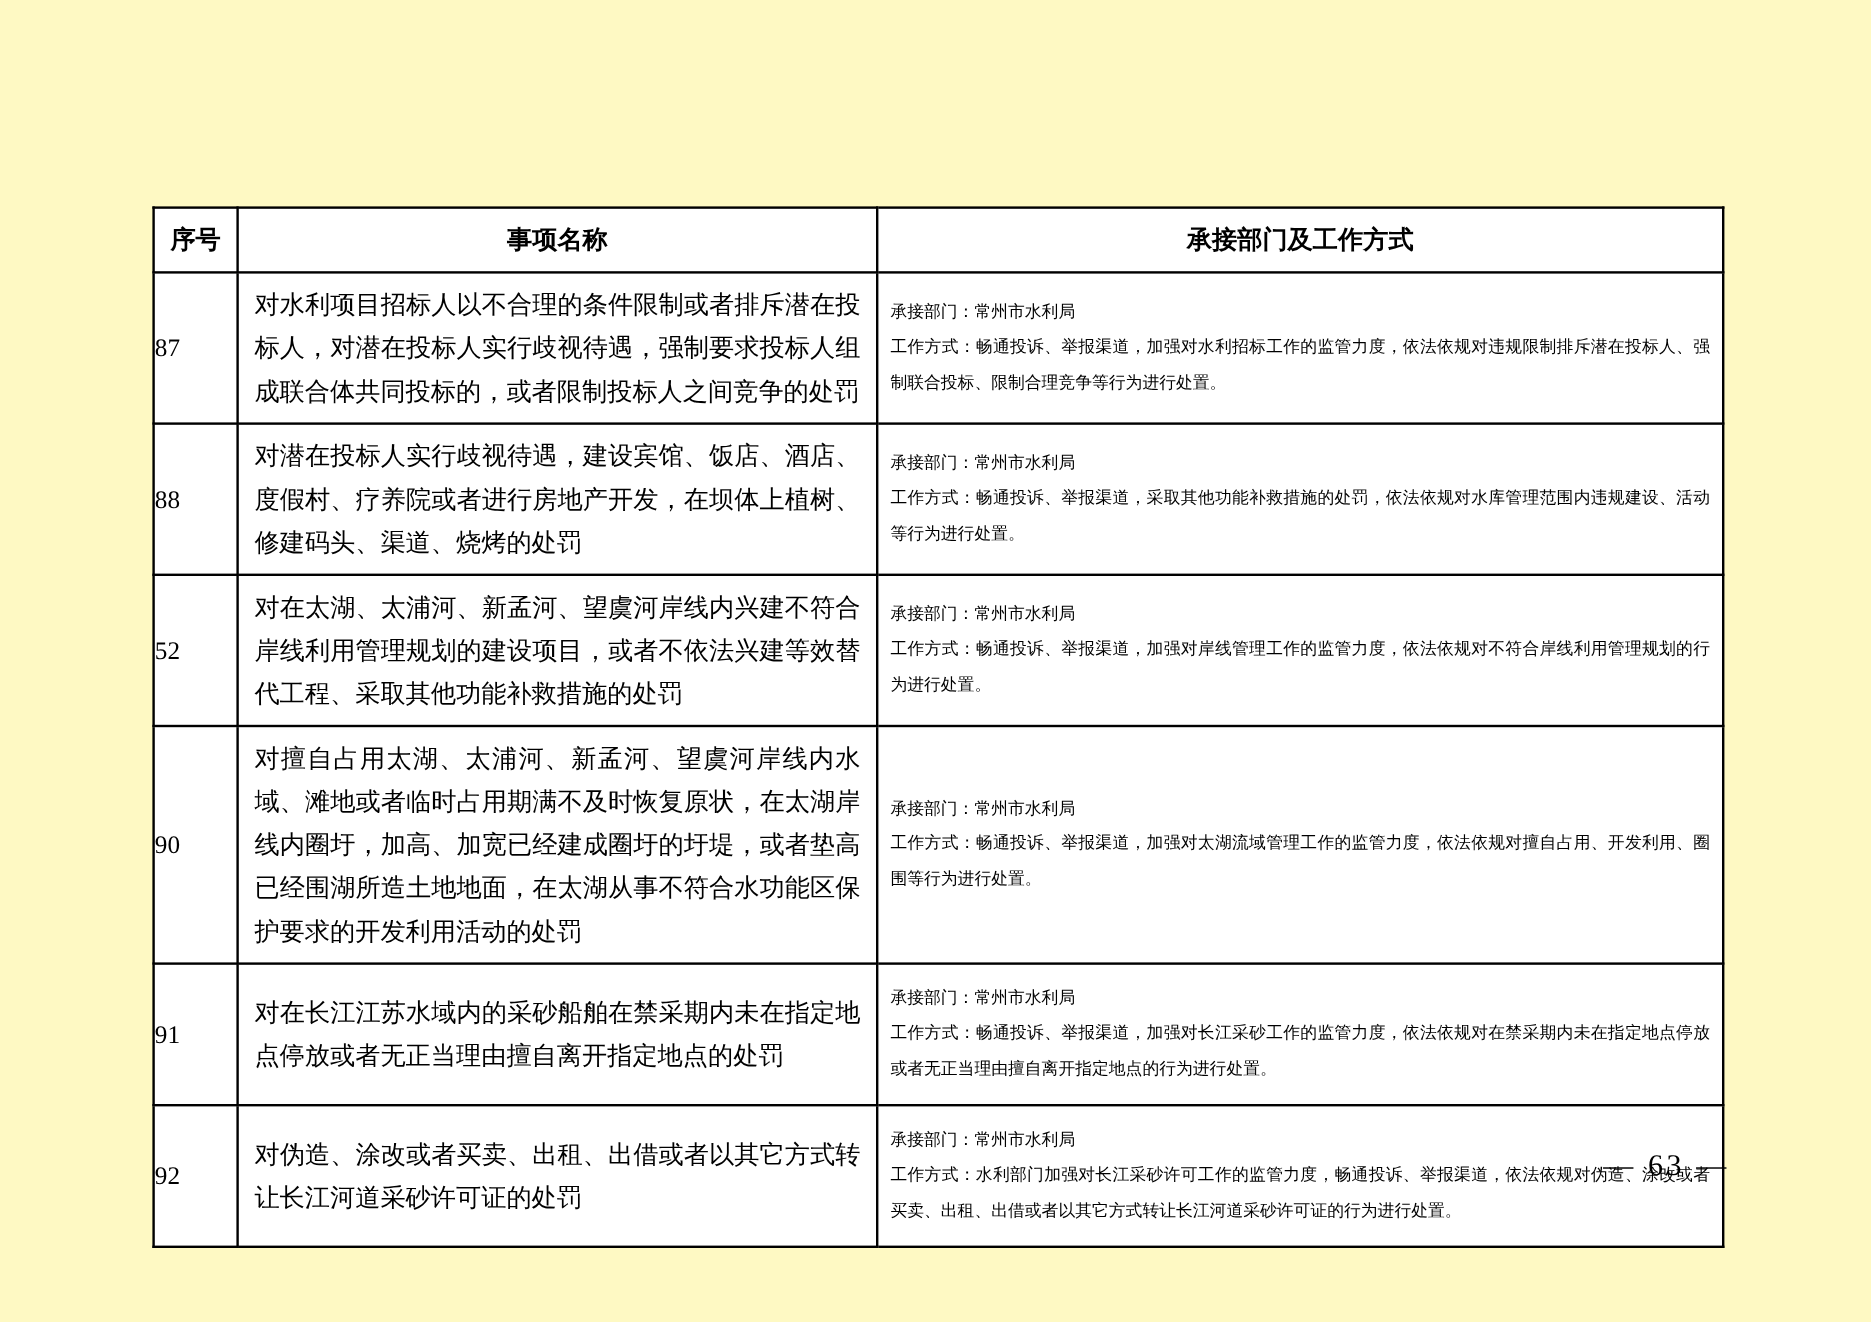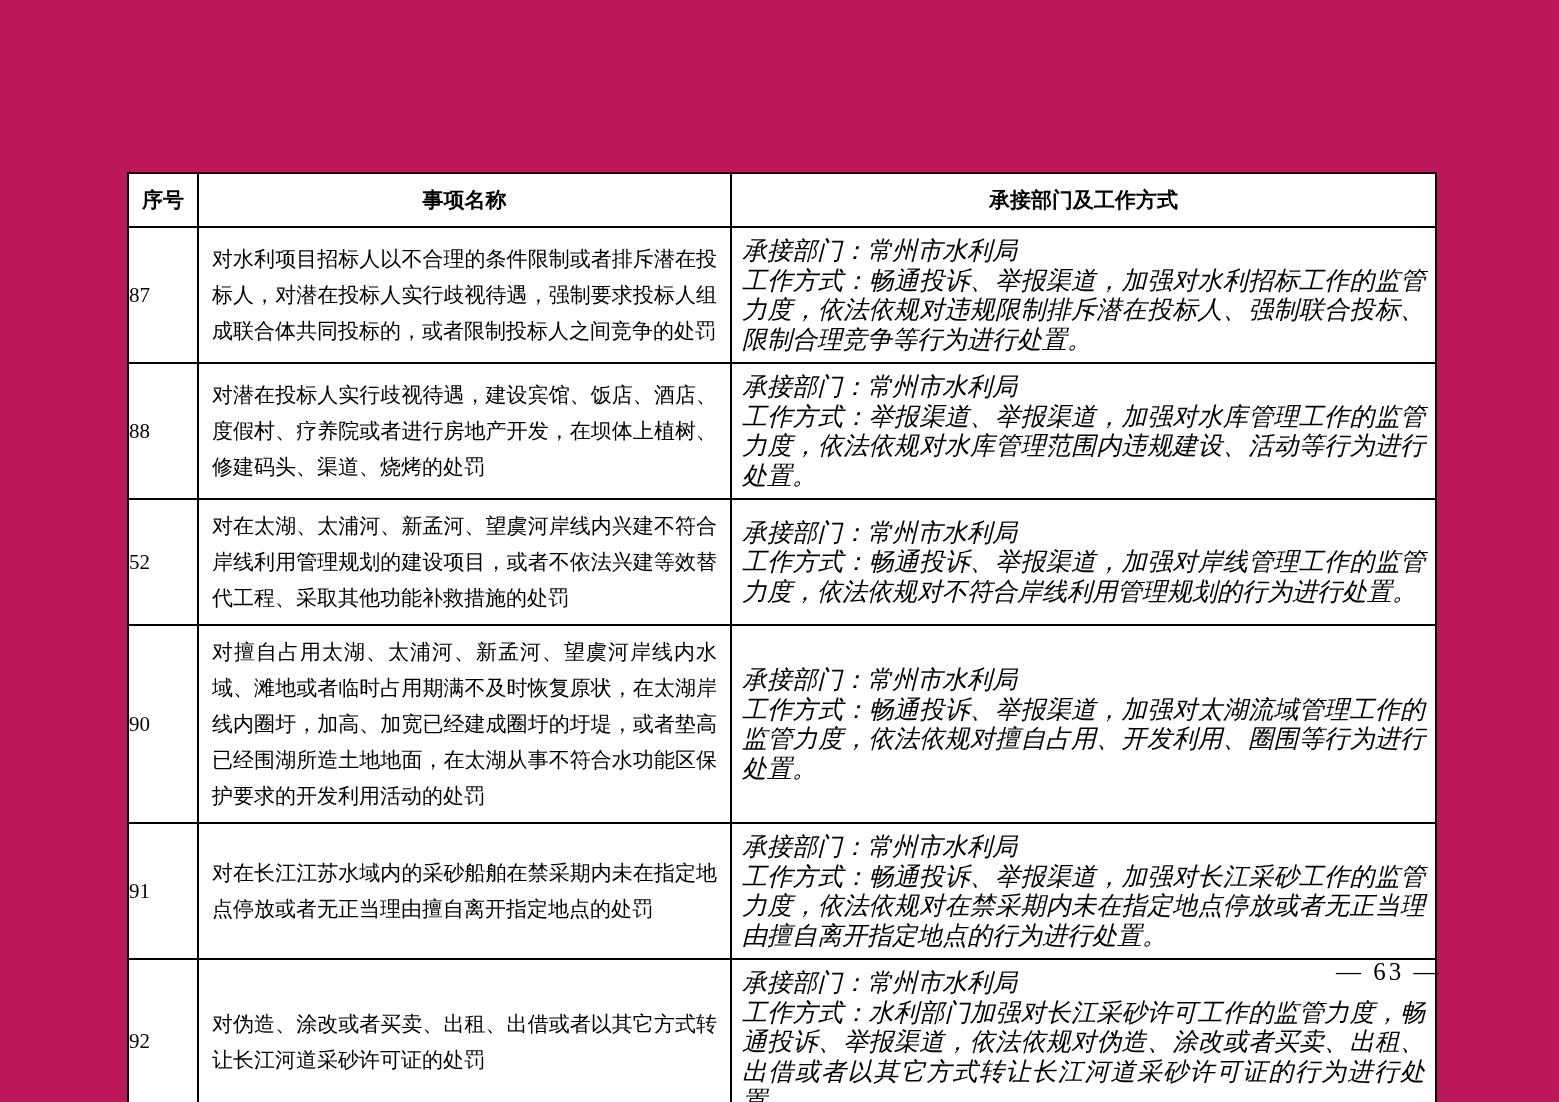--- a/index.html
+++ b/index.html
@@ -5,21 +5,21 @@
   * { margin: 0; padding: 0; box-sizing: border-box; }
   html, body {
     width: 1559px; height: 1102px;
     background: #ffffff;
     color: #000000;
     font-family: "Liberation Serif", serif;
   }
   .page {
     position: relative;
     width: 1559px; height: 1102px;
-    background: #be185d;
+    background: #fef9c3;
     overflow: hidden;
   }
   table.items {
     position: absolute;
     left: 127px; top: 172px;
     width: 1308px;
     border-collapse: collapse;
     table-layout: fixed;
   }
   table.items col.c-no   { width: 70px; }
@@ -43,26 +43,25 @@
   }
   td.cell-name {
     font-size: 21px;
     line-height: 36px;
     padding: 8px 13px;
     text-align: justify;
     text-justify: inter-character;
     margin-top: 16px;
   }
   td.cell-dept {
-    font-size: 25px;
+    font-size: 14px;
     line-height: 29.5px;
     padding: 8px 10px;
     text-align: justify;
     text-justify: inter-character;
-    font-style: italic;
   }
   tr.h87 { height: 115px; }
   tr.h88 { height: 99px;  }
   tr.h89 { height: 107px; }
   tr.h90 { height: 154px; }
   tr.h91 { height: 118px; }
   tr.h92 { height: 118px; }
   .page-number {
     position: absolute;
     left: 1336px; top: 958px;
@@ -97,21 +96,21 @@
         <td class="cell-dept">
           <div>承接部门：常州市水利局</div>
           <div>工作方式：畅通投诉、举报渠道，加强对水利招标工作的监管力度，依法依规对违规限制排斥潜在投标人、强制联合投标、限制合理竞争等行为进行处置。</div>
         </td>
       </tr>
       <tr class="h88">
         <td class="cell-no">88</td>
         <td class="cell-name">对潜在投标人实行歧视待遇，建设宾馆、饭店、酒店、度假村、疗养院或者进行房地产开发，在坝体上植树、修建码头、渠道、烧烤的处罚</td>
         <td class="cell-dept">
           <div>承接部门：常州市水利局</div>
-          <div>工作方式：举报渠道、举报渠道，加强对水库管理工作的监管力度，依法依规对水库管理范围内违规建设、活动等行为进行处置。</div>
+          <div>工作方式：畅通投诉、举报渠道，采取其他功能补救措施的处罚，依法依规对水库管理范围内违规建设、活动等行为进行处置。</div>
         </td>
       </tr>
       <tr class="h89">
         <td class="cell-no">52</td>
         <td class="cell-name">对在太湖、太浦河、新孟河、望虞河岸线内兴建不符合岸线利用管理规划的建设项目，或者不依法兴建等效替代工程、采取其他功能补救措施的处罚</td>
         <td class="cell-dept">
           <div>承接部门：常州市水利局</div>
           <div>工作方式：畅通投诉、举报渠道，加强对岸线管理工作的监管力度，依法依规对不符合岸线利用管理规划的行为进行处置。</div>
         </td>
       </tr>

